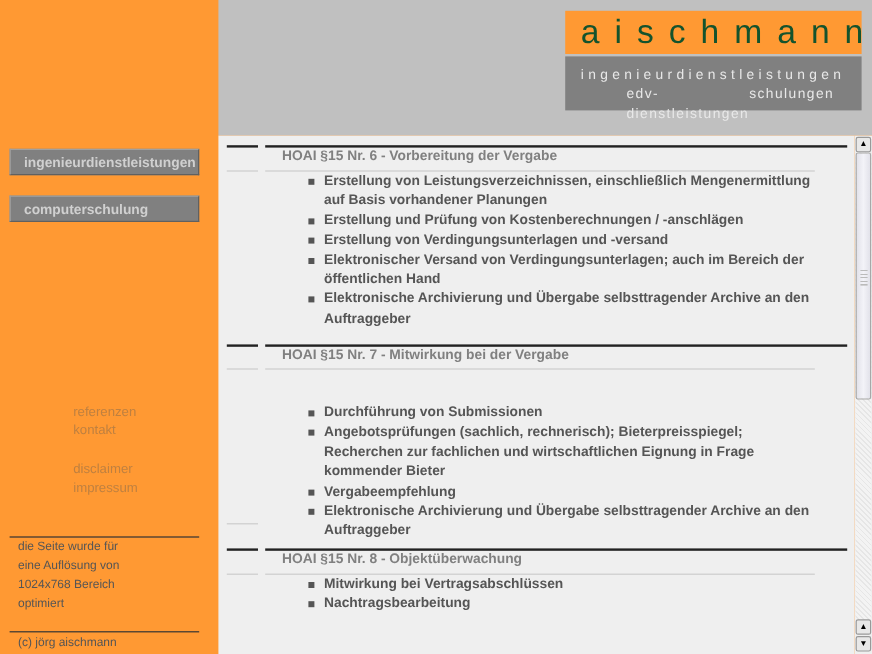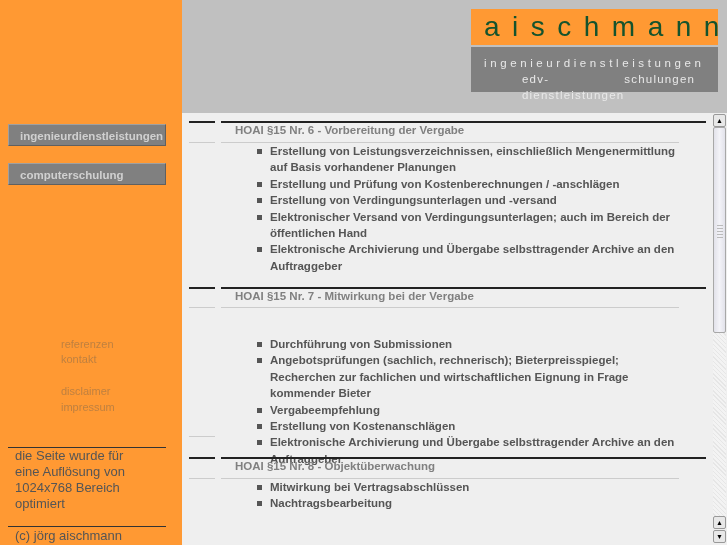--- a/index.html
+++ b/index.html
@@ -42,21 +42,21 @@
       border-right: 1px solid #606060; border-bottom: 1px solid #606060;
       cursor: pointer;
     }
     .side-link {
       position: absolute; left: 15px; font-size: 11px; color: #bf8040;
       text-decoration: none;
       padding-left: 46px;
     }
     .side-rule { position: absolute; left: 8px; width: 158px; height: 1px; background: #333; }
     .side-text {
-      position: absolute; left: 15px; font-size: 13px; color: #555;
+      position: absolute; left: 15px; font-size: 10px; color: #555;
       line-height: 16px;
     }
 
     #content {
       position: absolute; left: 182px; top: 113px; width: 530px; height: 432px;
       background: #efefef; overflow: hidden; padding-left: 40px;
     }
     .section { position: absolute; left: 0; width: 530px; }
     .sec-rule-left { position: absolute; left: 7px; width: 26px; height: 2px; background: #222; }
     .sec-rule-main { position: absolute; left: 39px; width: 485px; height: 2px; background: #222; }
@@ -153,21 +153,20 @@
   <div class="section" style="top:166px;">
     <div class="sec-rule-left" style="top:8px;"></div>
     <div class="sec-rule-main" style="top:8px;"></div>
     <div class="sec-title" style="top:11px;">HOAI §15 Nr. 7 - Mitwirkung bei der Vergabe</div>
     <div class="sec-thin-left" style="top:28px;"></div>
     <div class="sec-thin-main" style="top:28px;"></div>
     <ul class="sec-list" style="top:29px;margin-top:28px;">
       <li>Durchführung von Submissionen</li>
       <li>Angebotsprüfungen (sachlich, rechnerisch); Bieterpreisspiegel; Recherchen zur fachlichen und wirtschaftlichen Eignung in Frage kommender Bieter</li>
       <li>Vergabeempfehlung</li>
-      <li>Erstellung von Kostenanschlägen</li>
       <li>Elektronische Archivierung und Übergabe selbsttragender Archive an den Auftraggeber</li>
     </ul>
     <div class="sec-thin-left" style="top:157px;"></div>
   </div>
 
   <div class="section" style="top:336px;">
     <div class="sec-rule-left" style="top:8px;"></div>
     <div class="sec-rule-main" style="top:8px;"></div>
     <div class="sec-title" style="top:11px;">HOAI §15 Nr. 8 - Objektüberwachung</div>
     <div class="sec-thin-left" style="top:29px;"></div>

